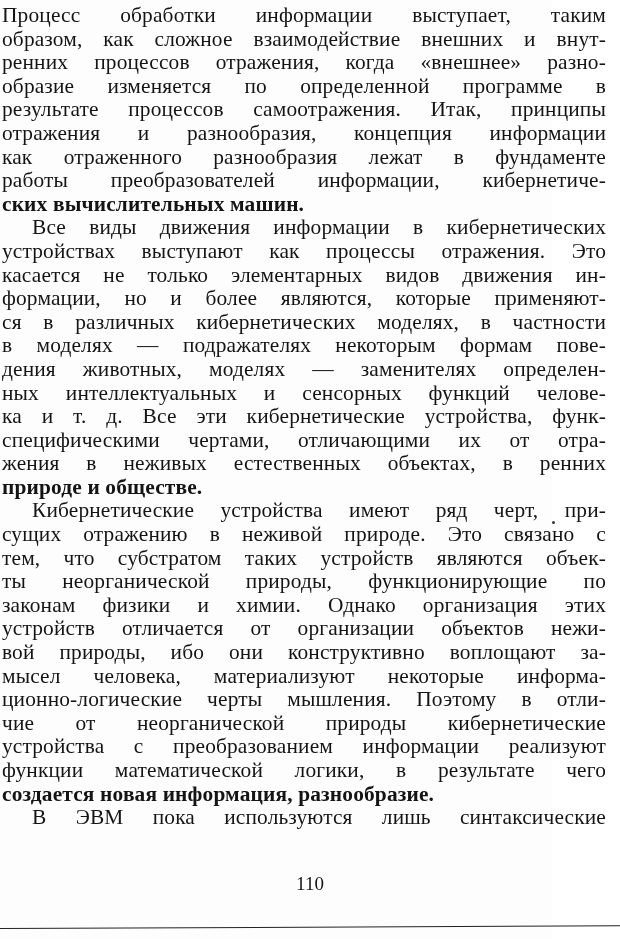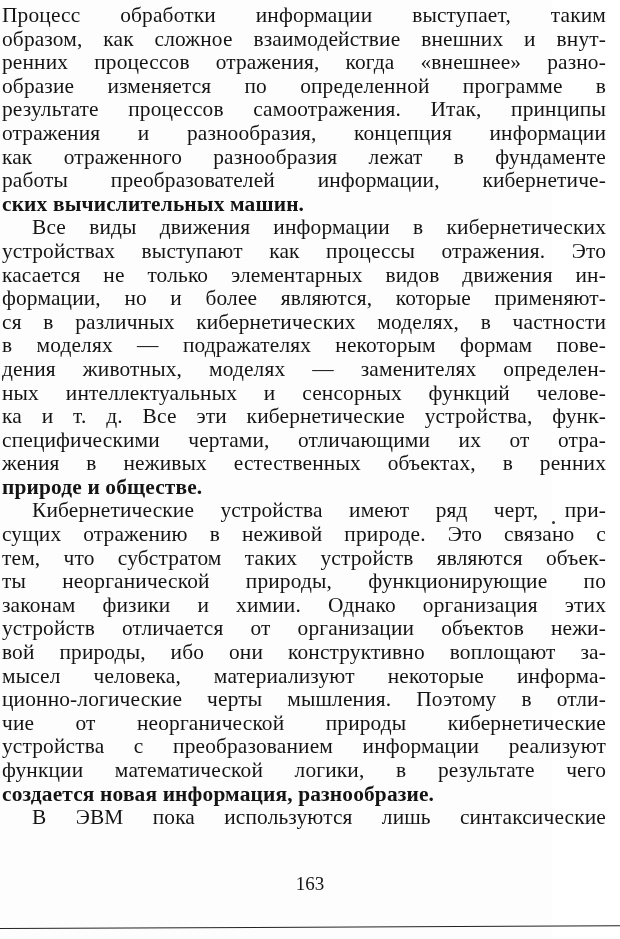--- a/index.html
+++ b/index.html
@@ -74,15 +74,15 @@
     <span class="line">устройства с преобразованием информации реализуют</span>
     <span class="line">функции математической логики, в результате чего</span>
     <span class="line last">создается новая информация, разнообразие.</span>
 
     <span class="line indent">В ЭВМ пока используются лишь синтаксические</span>
   </div>
 
   <div class="dot" style="left:552px; top:521px;"></div>
   <div class="dot" style="left:121px; top:773px; width:2px; height:2px;"></div>
 
-  <div class="pagenum">163</div>
+  <div class="pagenum">110</div>
   <div class="rule"></div>
 </div>
 
 </body></html>

